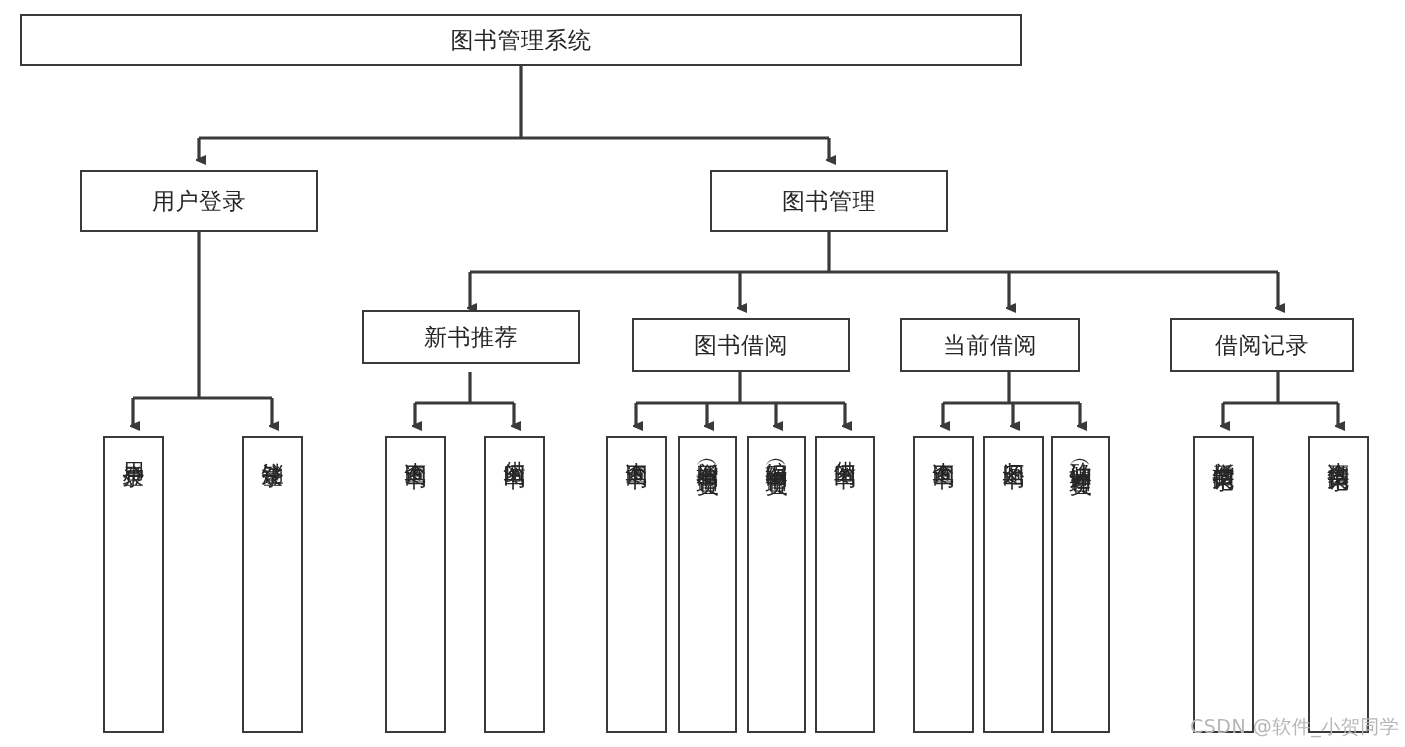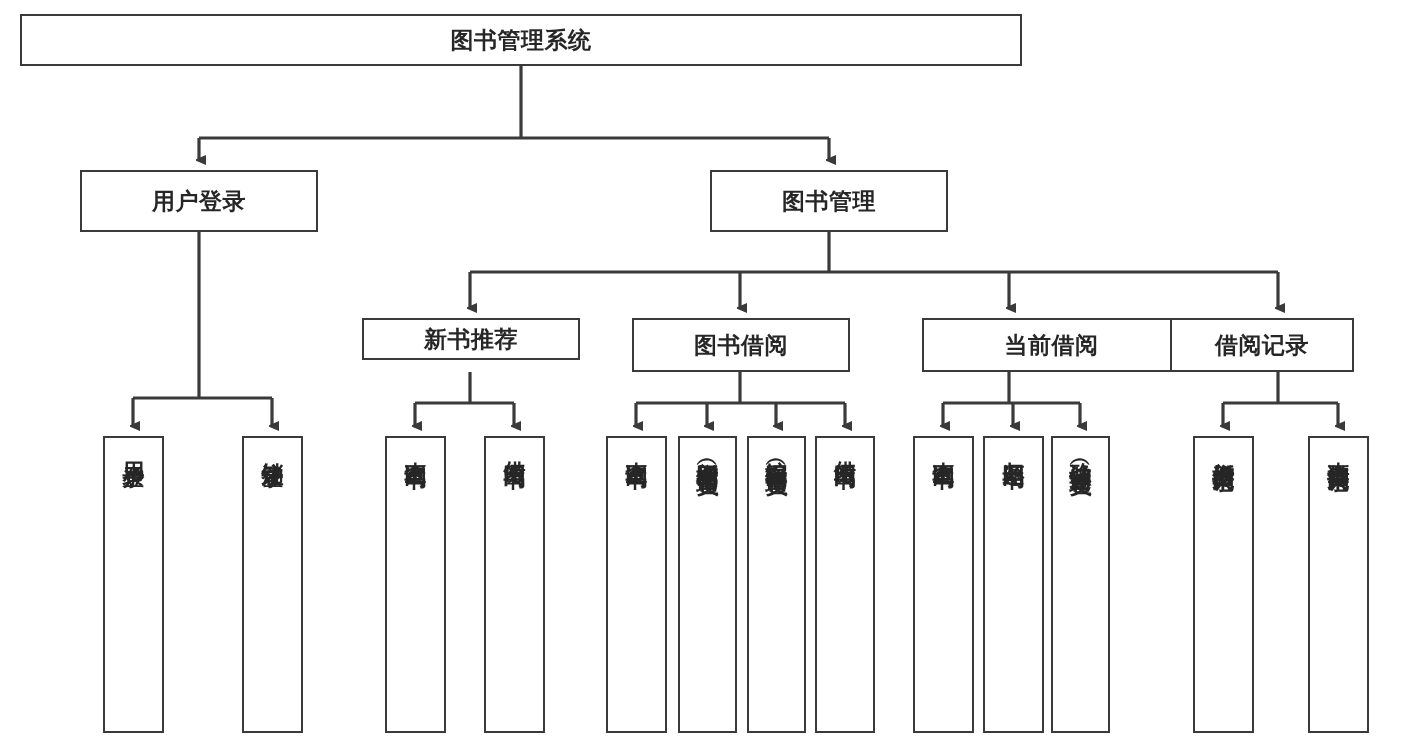--- a/index.html
+++ b/index.html
@@ -19,21 +19,20 @@
   }
   .node {
     position: absolute;
     box-sizing: border-box;
     background: #ffffff;
     border: 2.5px solid #3a3a3a;
     display: flex;
     align-items: center;
     justify-content: center;
     color: #1a1a1a;
-    font-weight: bold;
   }
   .node-label {
     font-size: 23px;
     line-height: 1.25;
     letter-spacing: 0.5px;
     white-space: nowrap;
     color: #262626;
   }
   .node.vertical .node-label {
     writing-mode: vertical-rl;
@@ -123,27 +122,27 @@
     <span class="node-label">图书管理系统</span>
   </div>
 
   <div class="node" style="left:80px; top:170px; width:238px; height:62px;">
     <span class="node-label">用户登录</span>
   </div>
   <div class="node" style="left:710px; top:170px; width:238px; height:62px;text-align:center;">
     <span class="node-label">图书管理</span>
   </div>
 
-  <div class="node" style="left:362px; top:318px; width:218px; height:42px;">
+  <div class="node" style="left:362px; top:310px; width:218px; height:54px;">
     <span class="node-label">新书推荐</span>
   </div>
   <div class="node" style="left:632px; top:318px; width:218px; height:54px;align-items:center;">
     <span class="node-label">图书借阅</span>
   </div>
-  <div class="node" style="left:900px; top:318px; width:259px; height:54px;margin-left:22px;">
+  <div class="node" style="left:900px; top:318px; width:180px; height:54px;">
     <span class="node-label">当前借阅</span>
   </div>
   <div class="node" style="left:1170px; top:318px; width:184px; height:54px;">
     <span class="node-label">借阅记录</span>
   </div>
 
   <div class="node vertical" style="left:103px; top:436px; width:61px; height:297px;">
     <span class="node-label">用户登录</span>
   </div>
   <div class="node vertical" style="left:242px; top:436px; width:61px; height:297px;">
@@ -176,14 +175,15 @@
   <div class="node vertical" style="left:1051px; top:436px; width:59px; height:297px;">
     <span class="node-label">确认归还（管理员）</span>
   </div>
   <div class="node vertical" style="left:1193px; top:436px; width:61px; height:297px;">
     <span class="node-label">新增借阅记录</span>
   </div>
   <div class="node vertical" style="left:1308px; top:436px; width:61px; height:297px;">
     <span class="node-label">查询借阅记录</span>
   </div>
 
+  <div class="watermark" style="left:1190px; top:714px;">CSDN @软件_小贺同学</div>
 
 </div>
 
 </body></html>

